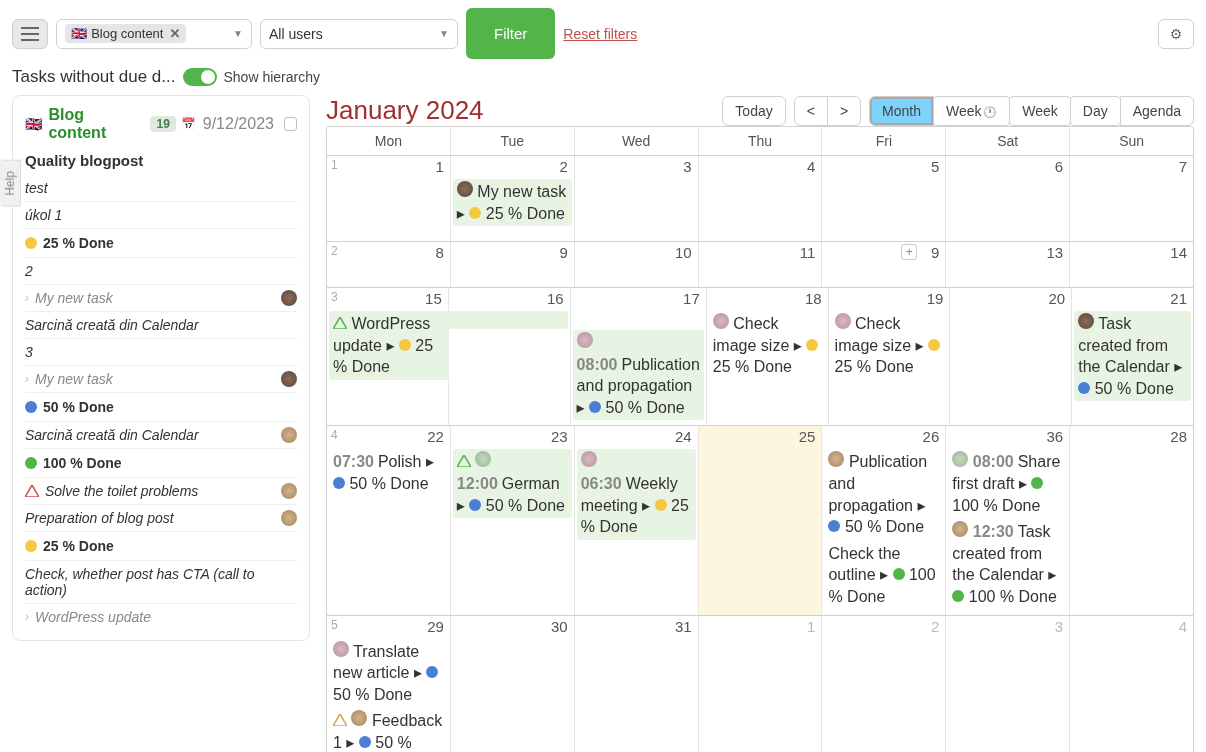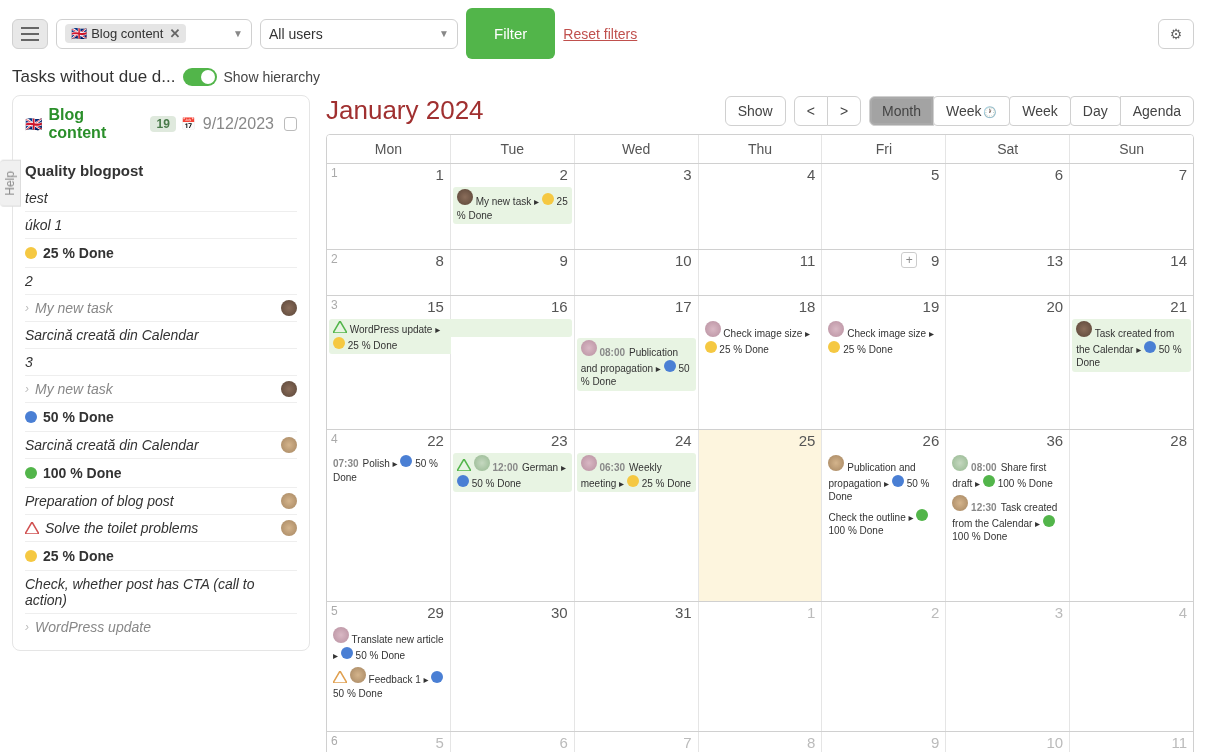--- a/index.html
+++ b/index.html
@@ -20,62 +20,62 @@
 .toggle::after { content: ""; position: absolute; left: 18px; top: 2px; width: 14px; height: 14px; background: #fff; border-radius: 50%; }
 .toggle-label { margin-left: 6px; font-size: 14px; color: #444; }
 .main { display: flex; align-items: flex-start; padding: 0 12px 12px; gap: 16px; }
 .sidebar { width: 298px; border: 1px solid #e5e5e5; border-radius: 8px; padding: 10px 12px; background: #fff; }
 .project-head { display: flex; align-items: center; gap: 6px; margin-bottom: 8px; }
 .project-name { color: #2a8f2a; font-weight: 700; font-size: 16px; }
 .badge-count { background: #dfe9dd; color: #4a7a4a; border-radius: 4px; padding: 1px 6px; font-size: 12px; font-weight: 600; }
 .date-ico { color: #999; font-size: 12px; }
 .date-txt { color: #888; font-size: 16px; }
 .checkbox { width: 14px; height: 14px; border: 1px solid #bbb; border-radius: 3px; margin-left: 4px; }
-.section-h { font-weight: 700; font-size: 15px; margin: 20px 0 6px; }
+.section-h { font-weight: 700; font-size: 15px; margin: 10px 0 6px; }
 .task { padding: 5px 0; border-bottom: 1px solid #eee; font-size: 14px; color: #333; display: flex; align-items: center; justify-content: space-between; }
 .task:last-child { border-bottom: none; }
 .task .left { display: flex; align-items: center; gap: 6px; font-style: italic; }
 .expander { color: #bbb; font-size: 12px; }
 .status-line { font-weight: 700; padding: 6px 0; border-bottom: 1px solid #eee; display: flex; align-items: center; gap: 6px; }
 .avatar { width: 16px; height: 16px; border-radius: 50%; display: inline-block; }
 .av1 { background: radial-gradient(#8a6d5a,#5a4538); }
 .av2 { background: radial-gradient(#d4b48c,#a58560); }
 .av3 { background: radial-gradient(#d9b8c4,#b890a0); }
 .av4 { background: radial-gradient(#c5d8c0,#95b890); }
 .dot { width: 12px; height: 12px; border-radius: 50%; display: inline-block; }
 .d-yellow { background: #f5c842; }
 .d-blue { background: #4a7fd4; }
 .d-green { background: #52b54a; }
 .warn-ico { display: inline-flex; width: 14px; height: 12px; }
 .warn-ico svg { width: 14px; height: 12px; }
 .calendar-area { flex: 1; }
-.cal-header { display: flex; align-items: center; margin-bottom: 8px; }
+.cal-header { display: flex; align-items: center; margin-bottom: 0; }
 .cal-title { color: #a03030; font-size: 26px; font-weight: 500; }
 .cal-controls { margin-left: auto; display: flex; gap: 8px; }
 .btn { border: 1px solid #d0d0d0; background: #fff; border-radius: 6px; padding: 6px 12px; font-size: 14px; cursor: pointer; color: #444; }
 .btn-group { display: flex; }
 .btn-group .btn { border-radius: 4px; margin-left: -1px; }
 .btn-group .btn:first-child { border-radius: 6px 0 0 6px; margin-left: 0; }
 .btn-group .btn:last-child { border-radius: 0 6px 6px 0; }
-.btn.active { background: #a3a3a3; box-shadow: inset 0 0 0 2px #aaa; }
+.btn.active { background: #7dd3fc; box-shadow: inset 0 0 0 2px #aaa; }
 .clock-ico { font-size: 11px; color: #999; margin-left: 2px; }
 .calendar { border: 1px solid #d0d0d0; border-radius: 4px; overflow: hidden; }
 .dow-row { display: flex; background: #fff; border-bottom: 1px solid #d0d0d0; }
 .dow { flex: 1; text-align: center; padding: 6px 0; color: #555; font-size: 14px; border-right: 1px solid #e5e5e5; }
 .dow:last-child { border-right: none; }
 .weeks { }
 .week { display: flex; border-bottom: 1px solid #d0d0d0; position: relative; min-height: 86px; }
 .week:last-child { border-bottom: none; min-height: 30px; }
 .wknum { position: absolute; left: 4px; top: 2px; font-size: 12px; color: #aaa; }
 .day { flex: 1; border-right: 1px solid #e5e5e5; position: relative; padding-top: 22px; padding-bottom: 4px; }
 .day:last-child { border-right: none; }
 .daynum { position: absolute; top: 2px; right: 6px; font-size: 15px; color: #555; }
 .day.today { background: #fdf5de; }
 .add-day { position: absolute; top: 2px; right: 28px; width: 16px; height: 16px; border: 1px solid #ccc; border-radius: 3px; font-size: 12px; line-height: 14px; text-align: center; color: #888; cursor: pointer; }
-.event { font-size: 10px; line-height: 1.35; padding: 2px 4px; border-radius: 3px; margin: 1px 2px; }
+.event { font-size: 16px; line-height: 1.35; padding: 2px 4px; border-radius: 3px; margin: 1px 2px; }
 .ev-green { background: #e8f4e3; }
 .multi { margin: 1px 0; border-radius: 0; }
 .multi.start { border-top-left-radius: 3px; border-bottom-left-radius: 3px; margin-left: 2px; }
 .multi.end { border-top-right-radius: 3px; border-bottom-right-radius: 3px; margin-right: 2px; }
 .time { color: #888; font-weight: 600; margin-right: 4px; }
 .help-tab { position: fixed; left: 0; top: 160px; writing-mode: vertical-rl; transform: rotate(180deg); background: #f0f0f0; border: 1px solid #ddd; border-right: none; padding: 10px 3px; font-size: 12px; color: #888; border-radius: 0 4px 4px 0; }
 </style>
 </head>
 <body>
 
@@ -167,55 +167,55 @@
     <div class="task">
         <span class="left">Sarcină creată din Calendar</span>
         <span class="avatar av2"></span>
       </div>
 
     <div class="status-line">
         <span class="dot d-green"></span>
         <span>100 % Done</span>
       </div>
     <div class="task">
-        <span class="left">Preparation of blog post</span>
-        <span class="avatar av2"></span>
-      </div>
-    <div class="task">
         <span class="left">
           <span class="warn-ico">
             <svg viewBox="0 0 14 12">
               <path d="M7 0 L14 12 L0 12 Z" fill="none" stroke="#d05050" stroke-width="1.5"></path>
             </svg>
           </span>
           <span>Solve the toilet problems</span>
         </span>
         <span class="avatar av2"></span>
       </div>
+    <div class="task">
+        <span class="left">Preparation of blog post</span>
+        <span class="avatar av2"></span>
+      </div>
 
     <div class="status-line">
         <span class="dot d-yellow"></span>
         <span>25 % Done</span>
       </div>
     <div class="task">
         <span class="left">Check, whether post has CTA (call to action)</span>
       </div>
     <div class="task">
         <span class="left">
           <span class="expander">›</span>
           <span style="color:#888">WordPress update</span>
         </span>
       </div>
   </div>
 
   <div class="calendar-area">
     <div class="cal-header">
       <div class="cal-title">January 2024</div>
       <div class="cal-controls">
-        <button class="btn">Show</button>
+        <button class="btn">Today</button>
         <div class="btn-group">
           <button class="btn">&lt;</button>
           <button class="btn">&gt;</button>
         </div>
         <div class="btn-group">
           <button class="btn active">Month</button>
           <button class="btn"><span>Week</span><span class="clock-ico">🕐</span></button>
           <button class="btn">Week</button>
           <button class="btn">Day</button>
           <button class="btn">Agenda</button>

